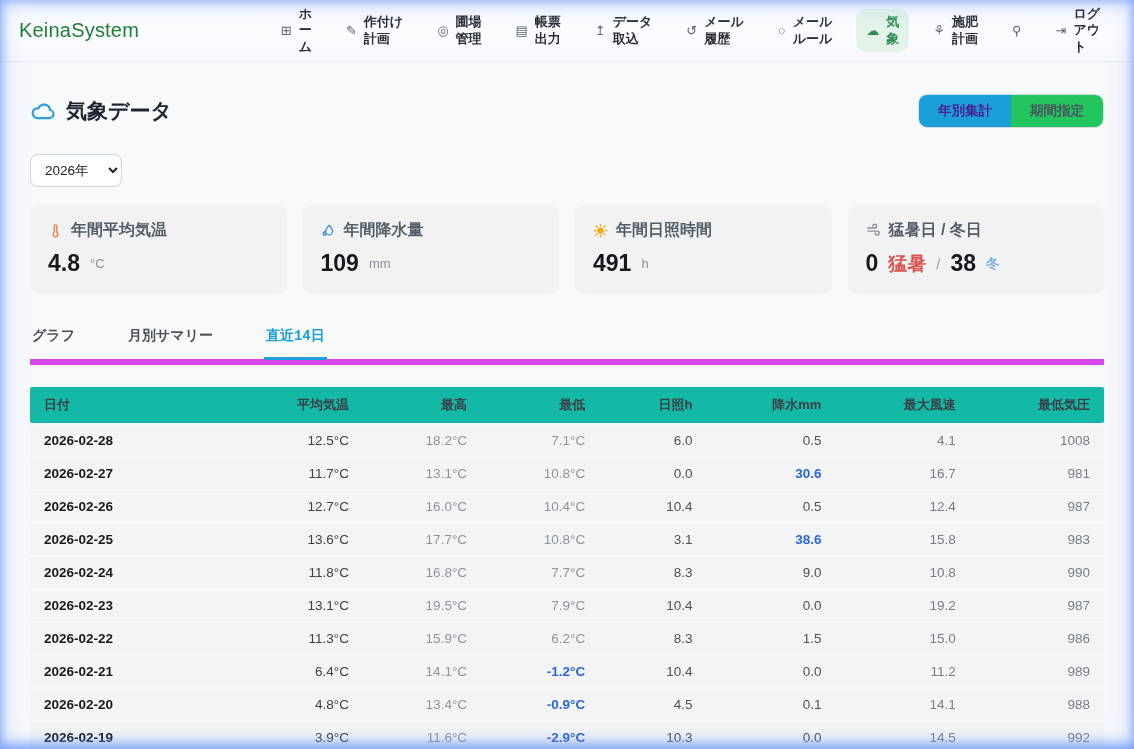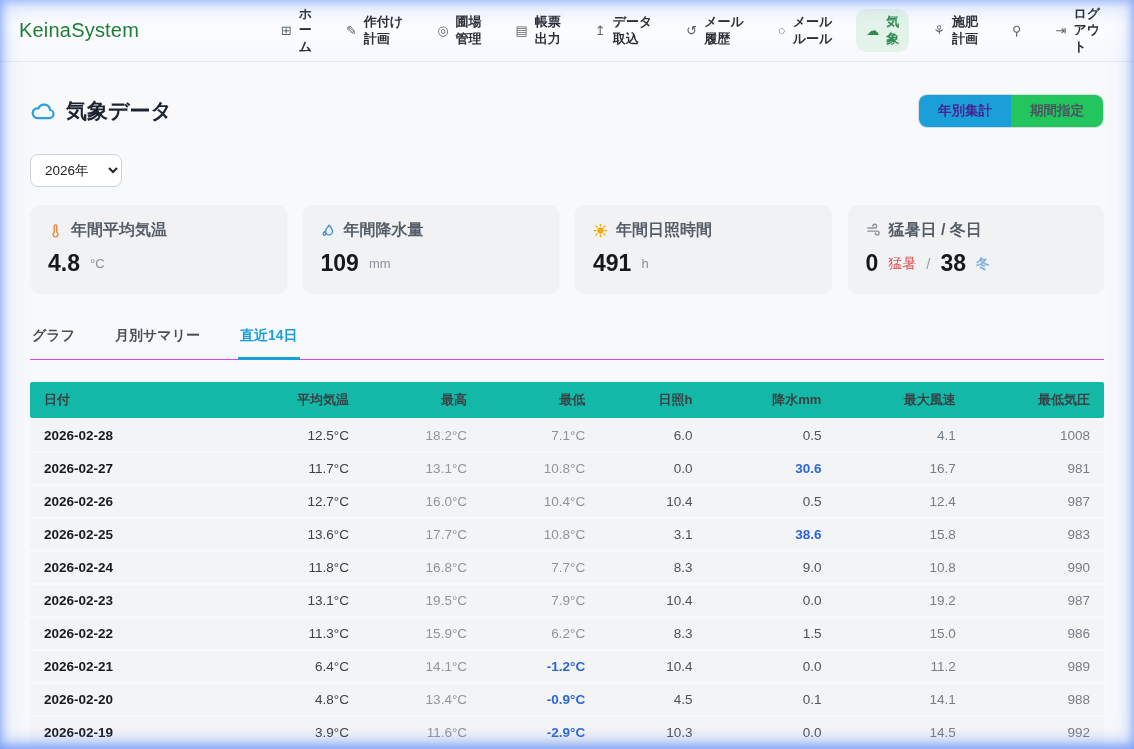--- a/index.html
+++ b/index.html
@@ -40,25 +40,25 @@
     border:1px solid #cdd3da; border-radius:8px; background:#fff; cursor:pointer;
   }
   
   .cards { margin-top:18px; display:grid; grid-template-columns:repeat(4,1fr); gap:16px; }
   .card { background:#f1f2f4; border-radius:10px; padding:15px 18px 16px; box-shadow:0 1px 2px rgba(20,30,60,.04); }
   .card-label { display:flex; align-items:center; gap:8px; font-size:16px; font-weight:600; color:#555e68; }
   .card-label svg { flex:0 0 auto; }
   .card-value { margin-top:9px; display:flex; align-items:center; gap:10px; }
   .card-value .big { font-size:23px; font-weight:700; color:#15181c; }
   .card-value .unit { font-size:13px; color:#8a9199; }
-  .card-value .hot { font-size:14px; font-weight:400; color:var(--hot-red); }
+  .card-value .hot { font-size:19px; font-weight:700; color:var(--hot-red); }
   .card-value .sep { font-size:15px; color:#9aa1a8; }
   .card-value .winter { font-size:13.5px; font-weight:600; color:var(--winter-blue); }
   
-  .tabs { margin-top:26px; display:flex; gap:36px; border-bottom:1px solid #d946ef; }
+  .tabs { margin-top:26px; display:flex; gap:49px; border-bottom:6px solid #d946ef;font-family:Liberation Mono, monospace; }
   .tab { font-size:14px; font-weight:600; color:#4a5056; padding:8px 2px 12px; cursor:pointer; border-bottom:3px solid transparent; margin-bottom:-1px; }
   .tab.active { color:var(--accent-blue); border-bottom-color:var(--accent-blue); }
   
   table { margin-top:20px; width:100%; border-collapse:separate; border-spacing:0 2px; }
   thead th { background:#14b8a6; font-size:13px; font-weight:700; color:#3a3f45; padding:9px 14px; text-align:right; }
   thead th:first-child { text-align:left; border-radius:2px 0 0 2px; }
   thead th:last-child { border-radius:0 2px 2px 0; }
   tbody td { background:#f3f4f6; font-size:13.5px; padding:8px 14px; text-align:right; color:#565d64; }
   td.c-date { text-align:left; font-weight:700; color:#17191c; font-size:13.5px; }
   td.c-avg { color:#3c4146; }

